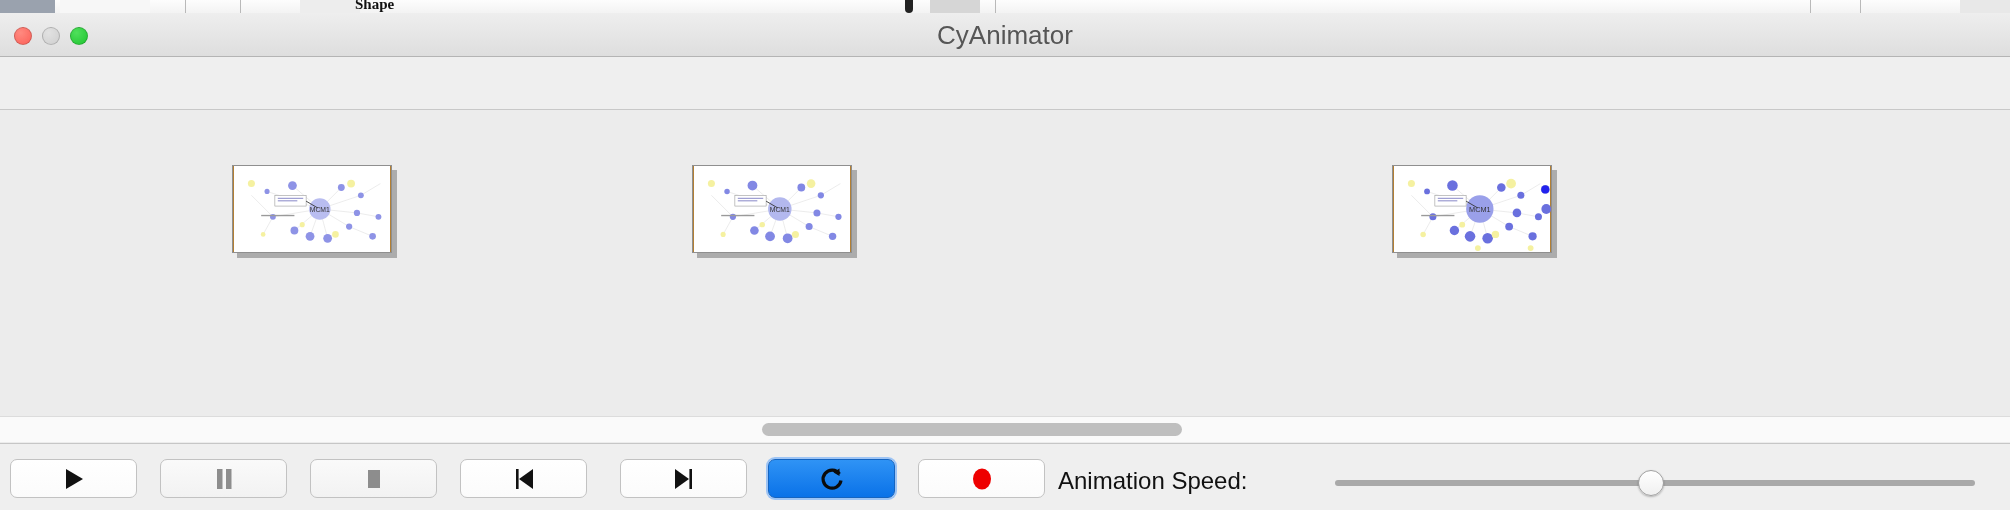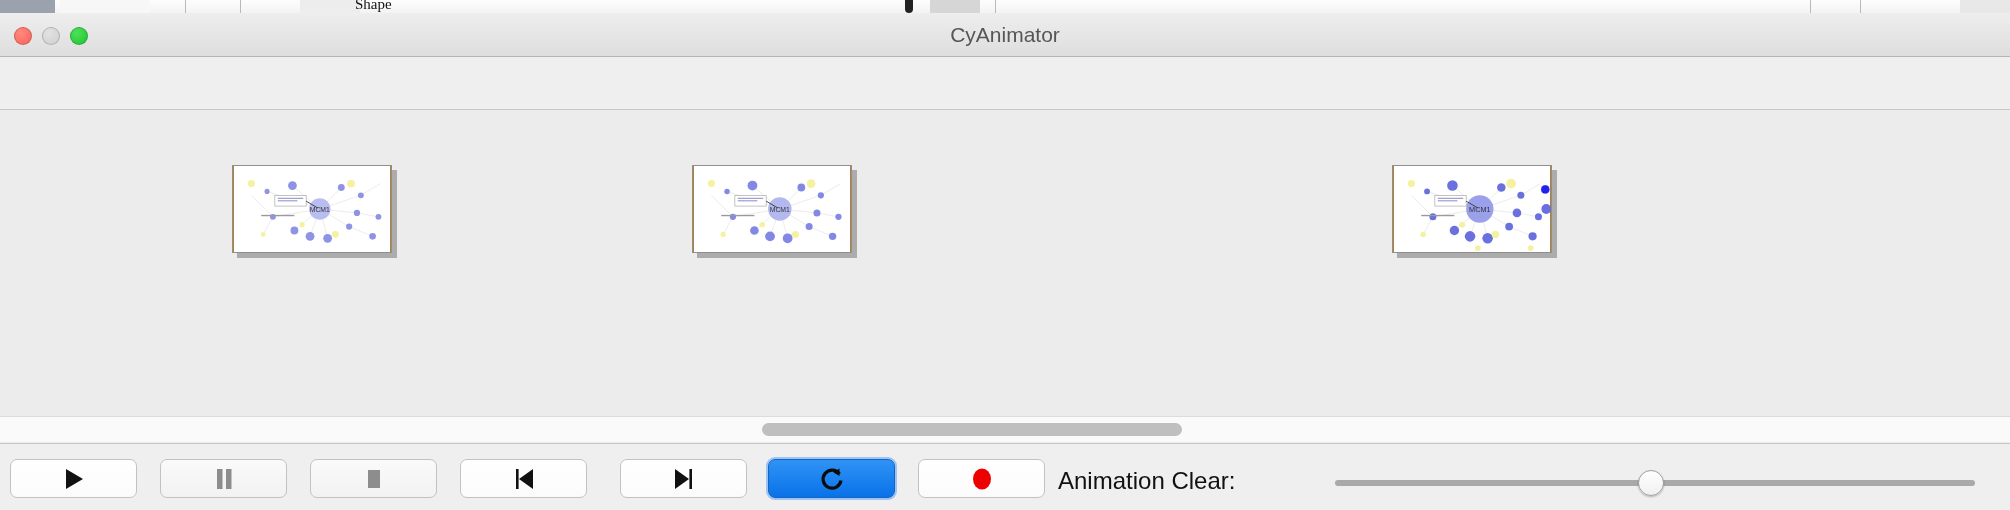--- a/index.html
+++ b/index.html
@@ -17,20 +17,21 @@
     width: 2010px; height: 510px;
     background: #ececec;
     overflow: hidden;
   }
 
   
   .bg-strip {
     position: absolute; left: 0; top: 0; width: 2010px; height: 13px;
     background: linear-gradient(#fdfdfd, #f3f3f3);
     overflow: hidden;
+    font-weight: bold;
   }
   .bg-strip .bg-chip {
     position: absolute; top: 0; height: 13px;
     background: #cfcfcf;
   }
   .bg-strip .bg-line {
     position: absolute; top: 0; height: 13px; width: 1px; background: #b9b9b9;
   }
   .bg-strip .bg-word {
     position: absolute; top: -4px; font-size: 15px; color: #111;
@@ -51,21 +52,21 @@
   .dot {
     width: 18px; height: 18px; border-radius: 50%;
     border: 1px solid rgba(0,0,0,0.18);
   }
   .dot.red { background: radial-gradient(circle at 35% 30%, #ff8a80, #fc6058); }
   .dot.yellow { background: radial-gradient(circle at 35% 30%, #e2e2e2, #cfcfcf); }
   .dot.green { background: radial-gradient(circle at 35% 30%, #4fe05b, #1fc430); }
   .window-title {
     position: absolute; left: 0; top: 0; width: 2010px; height: 44px;
     line-height: 44px; text-align: center;
-    font-size: 21px; color: #565656;
+    font-size: 26px; color: #565656;
   }
 
   
   .toolbar {
     position: absolute; left: 0; top: 57px; width: 2010px; height: 53px;
     background: #efefef;
     border-bottom: 1px solid #c8c8c8;
   }
   .btn {
     position: absolute;
@@ -371,19 +372,19 @@
         <polygon points="20.5,2.5 20.5,10 14.5,6.5" fill="#0b0b0b"></polygon>
       </svg>
     </div>
 
     <div class="ctl" style="left:918px;">
       <svg width="24" height="26" viewBox="0 0 24 26" class="glyph">
         <ellipse cx="12" cy="13" rx="9" ry="10.5" fill="#ee0000"></ellipse>
       </svg>
     </div>
 
-    <div class="speed-label">Animation Clear:</div>
+    <div class="speed-label">Animation Speed:</div>
   </div>
 
   <div class="slider-track"></div>
   <div class="slider-knob"></div>
 
 </div>
 
 </body></html>

